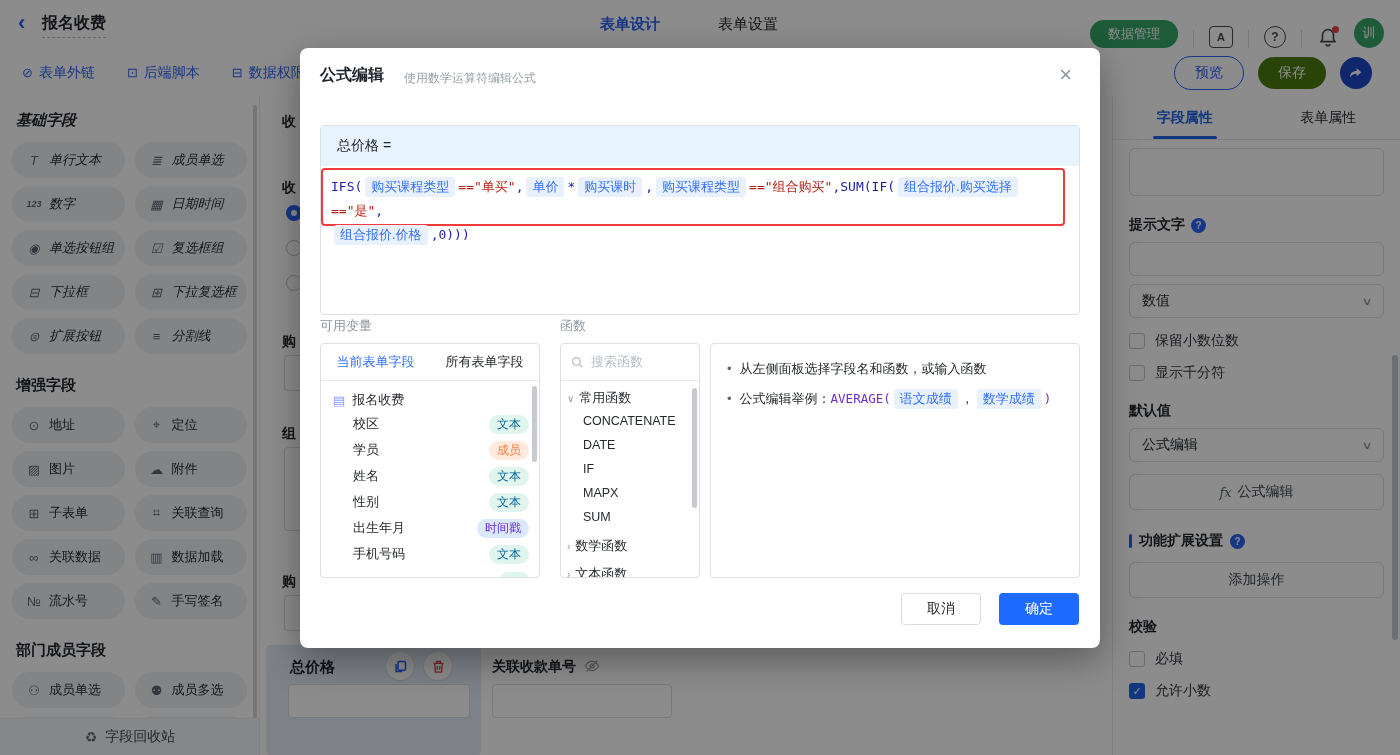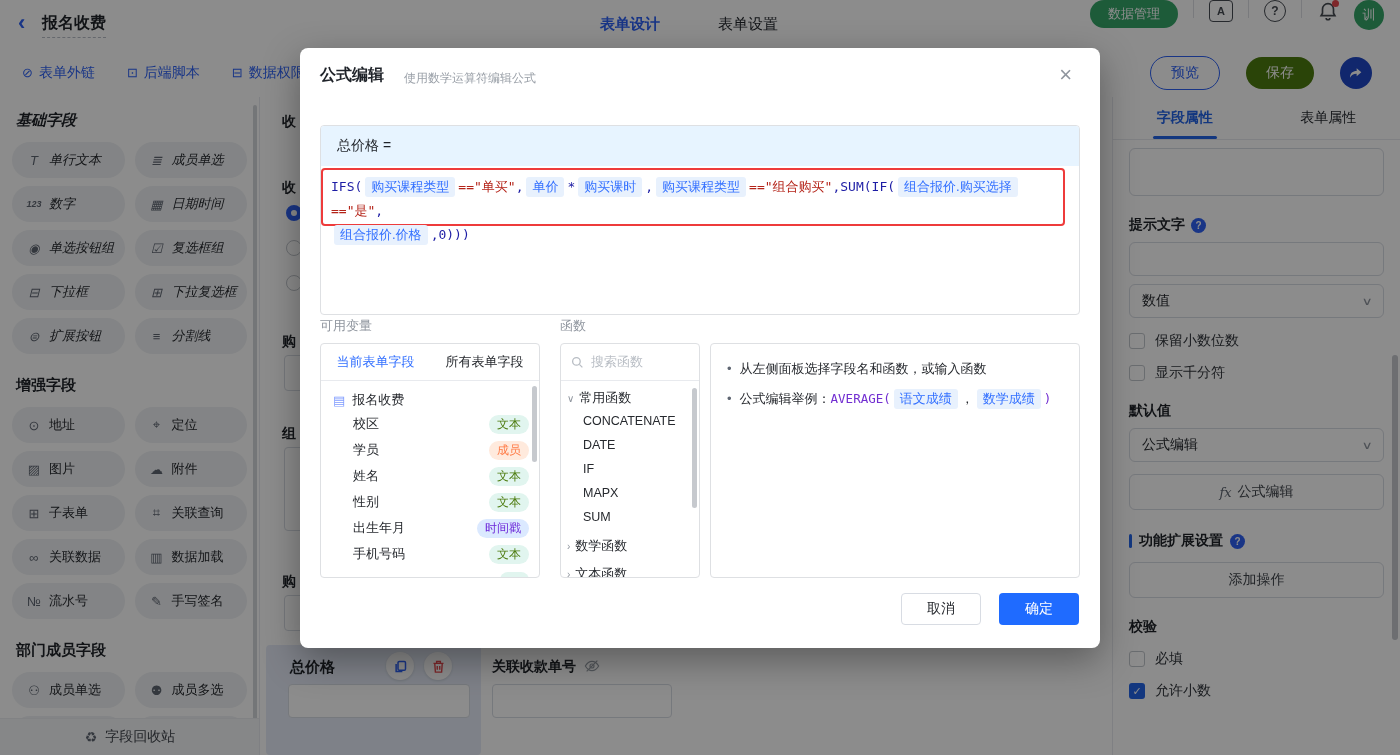--- a/index.html
+++ b/index.html
@@ -5,35 +5,35 @@
   html,body{margin:0;padding:0;background:#4a4a4a;}
   #app{position:relative;width:1400px;height:755px;overflow:hidden;font-family:"Liberation Sans",sans-serif;background:#fff;}
   .base{position:absolute;inset:0;z-index:1;}
   
   .navbar{position:absolute;left:0;top:0;width:1400px;height:48px;background:#fff;border-bottom:1px solid #ececf0;}
   .back-ic{position:absolute;left:18px;top:10px;font-size:22px;color:#2e62f5;font-weight:700;cursor:pointer;line-height:26px;}
   .nav-title{position:absolute;left:42px;top:13px;font-size:16px;font-weight:700;color:#1f2329;border-bottom:1px dashed #b9bec7;padding-bottom:3px;}
   .nav-tabs{position:absolute;left:600px;top:0;height:48px;display:flex;gap:58px;align-items:center;}
   .navtab{font-size:15px;color:#1f2329;cursor:pointer;}
   .navtab.active{color:#2e62f5;font-weight:600;}
-  .nav-right{position:absolute;right:16px;top:0;height:48px;display:flex;align-items:flex-start;gap:15px;}
+  .nav-right{position:absolute;right:16px;top:0;height:48px;display:flex;align-items:flex-end;gap:15px;}
   .btn-green{height:28px;padding:0 18px;border-radius:15px;background:#35a669;color:#fff;font-size:13px;display:flex;align-items:center;cursor:pointer;}
   .vdiv{width:1px;height:18px;background:#dcdfe3;}
   .ic-translate{width:22px;height:20px;border:1.6px solid #464b52;border-radius:4px;display:flex;align-items:center;justify-content:center;font-size:11px;font-weight:700;color:#464b52;cursor:pointer;}
   .ic-help{width:20px;height:20px;border:1.6px solid #464b52;border-radius:50%;display:flex;align-items:center;justify-content:center;font-size:12px;font-weight:700;color:#464b52;cursor:pointer;}
   .ic-bell{position:relative;width:22px;height:22px;cursor:pointer;}
   .ic-bell svg{display:block;}
   .bell-dot{position:absolute;right:0;top:0;width:7px;height:7px;border-radius:50%;background:#e5484d;}
   .avatar{width:30px;height:30px;border-radius:50%;background:#35a669;color:#fff;font-size:13px;display:flex;align-items:center;justify-content:center;cursor:pointer;}
   
   .toolbar{position:absolute;left:0;top:48px;width:1400px;height:49px;background:#fff;border-bottom:1px solid #e8eaee;}
   .tb-left{position:absolute;left:22px;top:0;height:49px;display:flex;align-items:center;gap:32px;}
   .tb-item{display:flex;align-items:center;gap:6px;font-size:14px;color:#2e62f5;cursor:pointer;}
   .tb-item .tb-ic{font-size:13px;color:#2e62f5;}
-  .tb-right{position:absolute;right:28px;top:0;height:49px;display:flex;align-items:center;gap:26px;}
+  .tb-right{position:absolute;right:28px;top:0;height:49px;display:flex;align-items:center;gap:14px;}
   .btn-preview{height:32px;padding:0 20px;border:1px solid #2e62f5;color:#2e62f5;border-radius:17px;font-size:14px;display:flex;align-items:center;background:#fff;cursor:pointer;}
   .btn-save{height:32px;padding:0 20px;background:#4d7c0f;color:#fff;border-radius:17px;font-size:14px;display:flex;align-items:center;cursor:pointer;}
   .btn-share{width:32px;height:32px;border-radius:50%;background:#2048c6;display:flex;align-items:center;justify-content:center;cursor:pointer;}
   
   .sidebar{position:absolute;left:0;top:97px;width:260px;height:658px;background:#fff;border-right:1px solid #e8eaee;box-sizing:border-box;padding:14px 12px 0 12px;overflow:hidden;}
   .side-sec{margin-top:22px;}
   .side-sec:first-child{margin-top:0;font-style:italic;}
   .side-title{margin:0 4px 12px 4px;font-size:15px;font-weight:700;color:#1f2329;}
   .side-grid{display:grid;grid-template-columns:1fr 1fr;gap:8px 10px;}
   .btnpill{height:36px;border-radius:18px;background:#eff1f4;display:flex;align-items:center;gap:7px;padding-left:14px;font-size:13px;color:#26292e;cursor:pointer;box-sizing:border-box;}
@@ -91,21 +91,21 @@
   .m-lbl{position:absolute;top:269px;font-size:13px;color:#8f959e;}
   .m-box{position:absolute;top:295px;height:235px;border:1px solid #dee0e3;border-radius:4px;box-sizing:border-box;background:#fff;overflow:hidden;}
   .vbox{left:20px;width:220px;}
   .vtabs{height:36px;display:flex;border-bottom:1px solid #e8eaee;font-size:13px;}
   .vtab{flex:1;display:flex;align-items:center;justify-content:center;color:#26292e;cursor:pointer;}
   .vtab.active{color:#3370ff;}
   .vroot{display:flex;align-items:center;gap:7px;padding:10px 0 2px 12px;font-size:13px;color:#26292e;}
   .vroot-ic{color:#7f9bff;font-size:13px;}
   .vrow{display:flex;align-items:center;justify-content:space-between;padding:0 10px 0 32px;height:26px;font-size:13px;color:#26292e;cursor:pointer;text-align:right;}
   .badge{font-size:12px;padding:1px 8px;border-radius:10px;}
-  .badge.text{background:#e1f5ef;color:#4d7c0f;}
+  .badge.text{background:#e1f5ef;color:#0369a1;}
   .badge.member{background:#ffeadd;color:#ff7a45;}
   .badge.time{background:#dbe9ff;color:#6d28d9;}
   .v-scroll{position:absolute;left:232px;top:338px;width:5px;height:76px;border-radius:3px;background:#c6c9ce;z-index:11;}
   .fbox{left:260px;width:140px;}
   .fsearch{height:36px;display:flex;align-items:center;gap:7px;padding-left:10px;border-bottom:1px solid #e8eaee;}
   .fsearch .ph{font-size:13px;color:#b8bdc4;}
   .fgrp{display:flex;align-items:center;gap:5px;padding:8px 0 2px 6px;font-size:13px;color:#26292e;cursor:pointer;}
   .fgrp .gchev{color:#8f959e;font-size:10px;}
   .fitem{padding:5px 0 5px 22px;font-size:12.5px;color:#26292e;cursor:pointer;}
   .f-scroll{position:absolute;left:392px;top:340px;width:5px;height:120px;border-radius:3px;background:#c6c9ce;z-index:11;}

